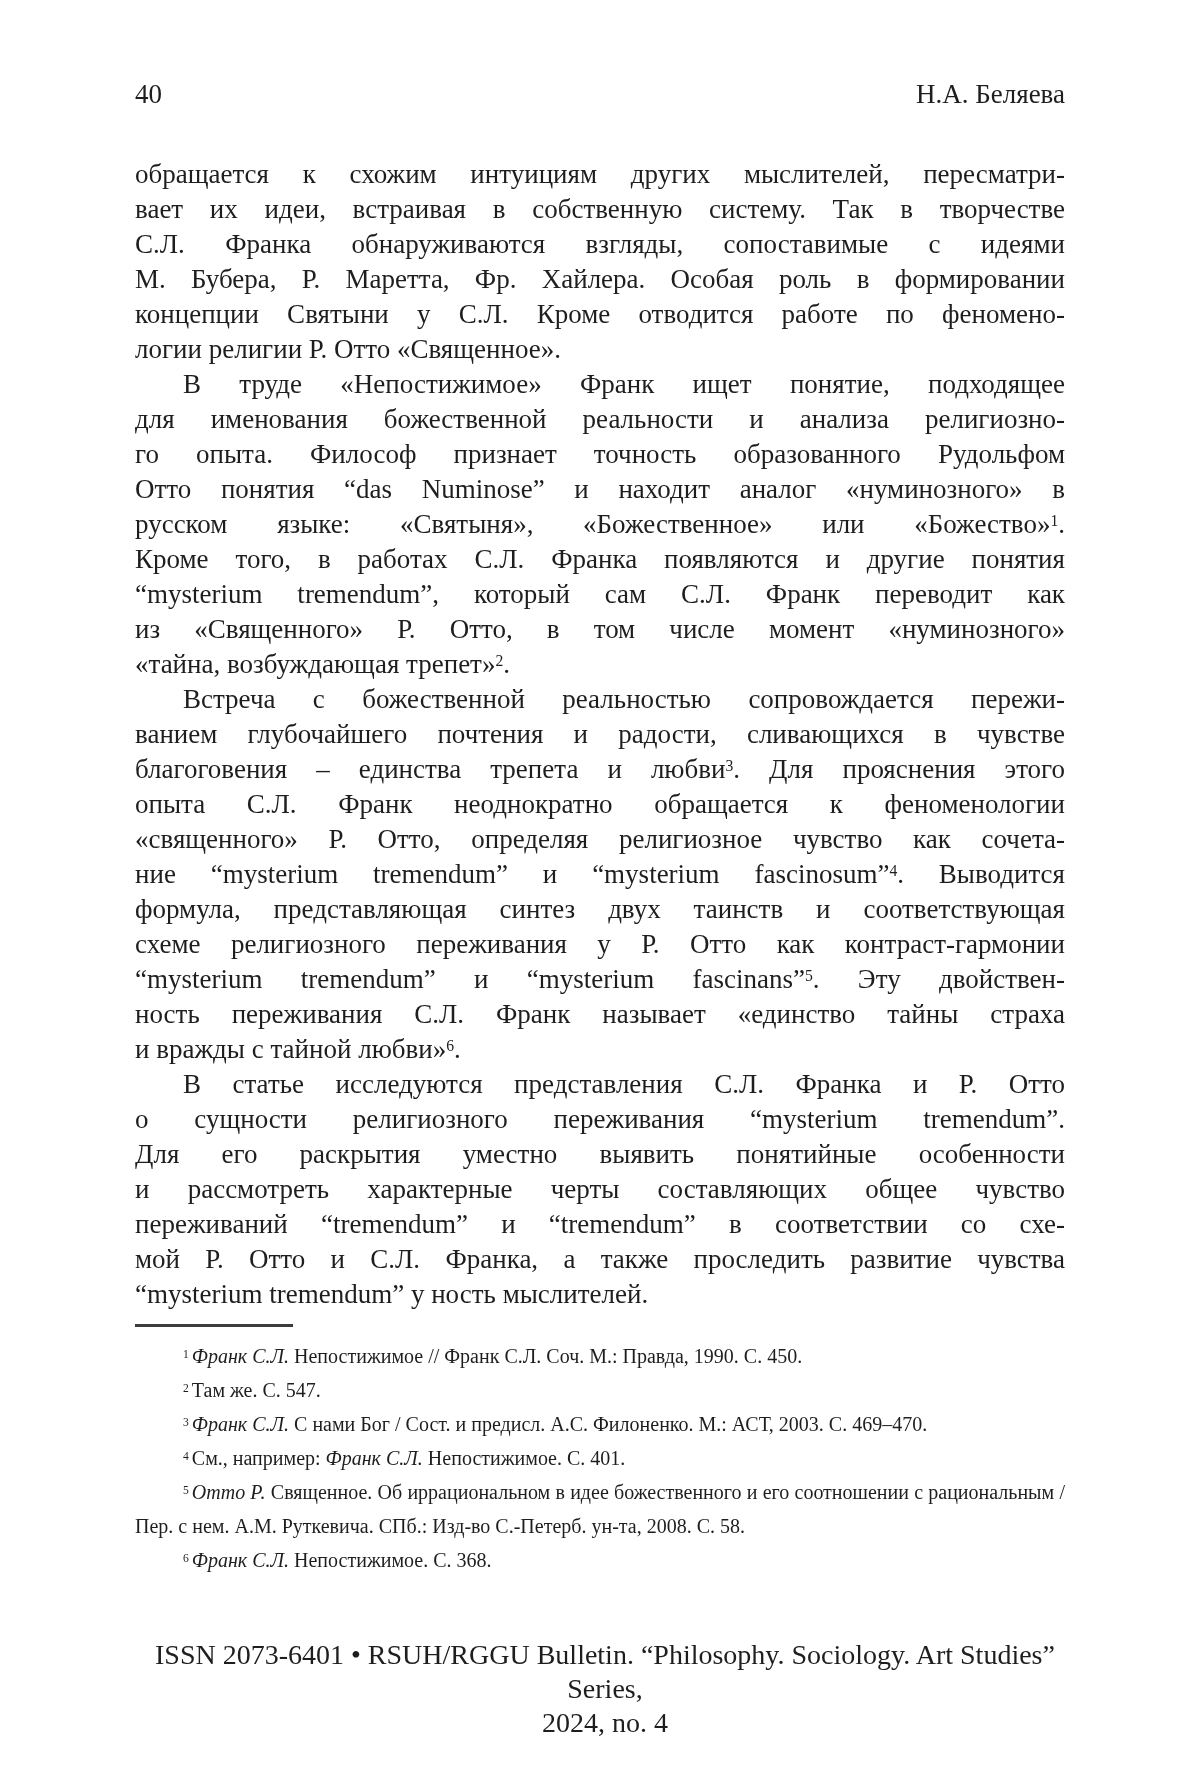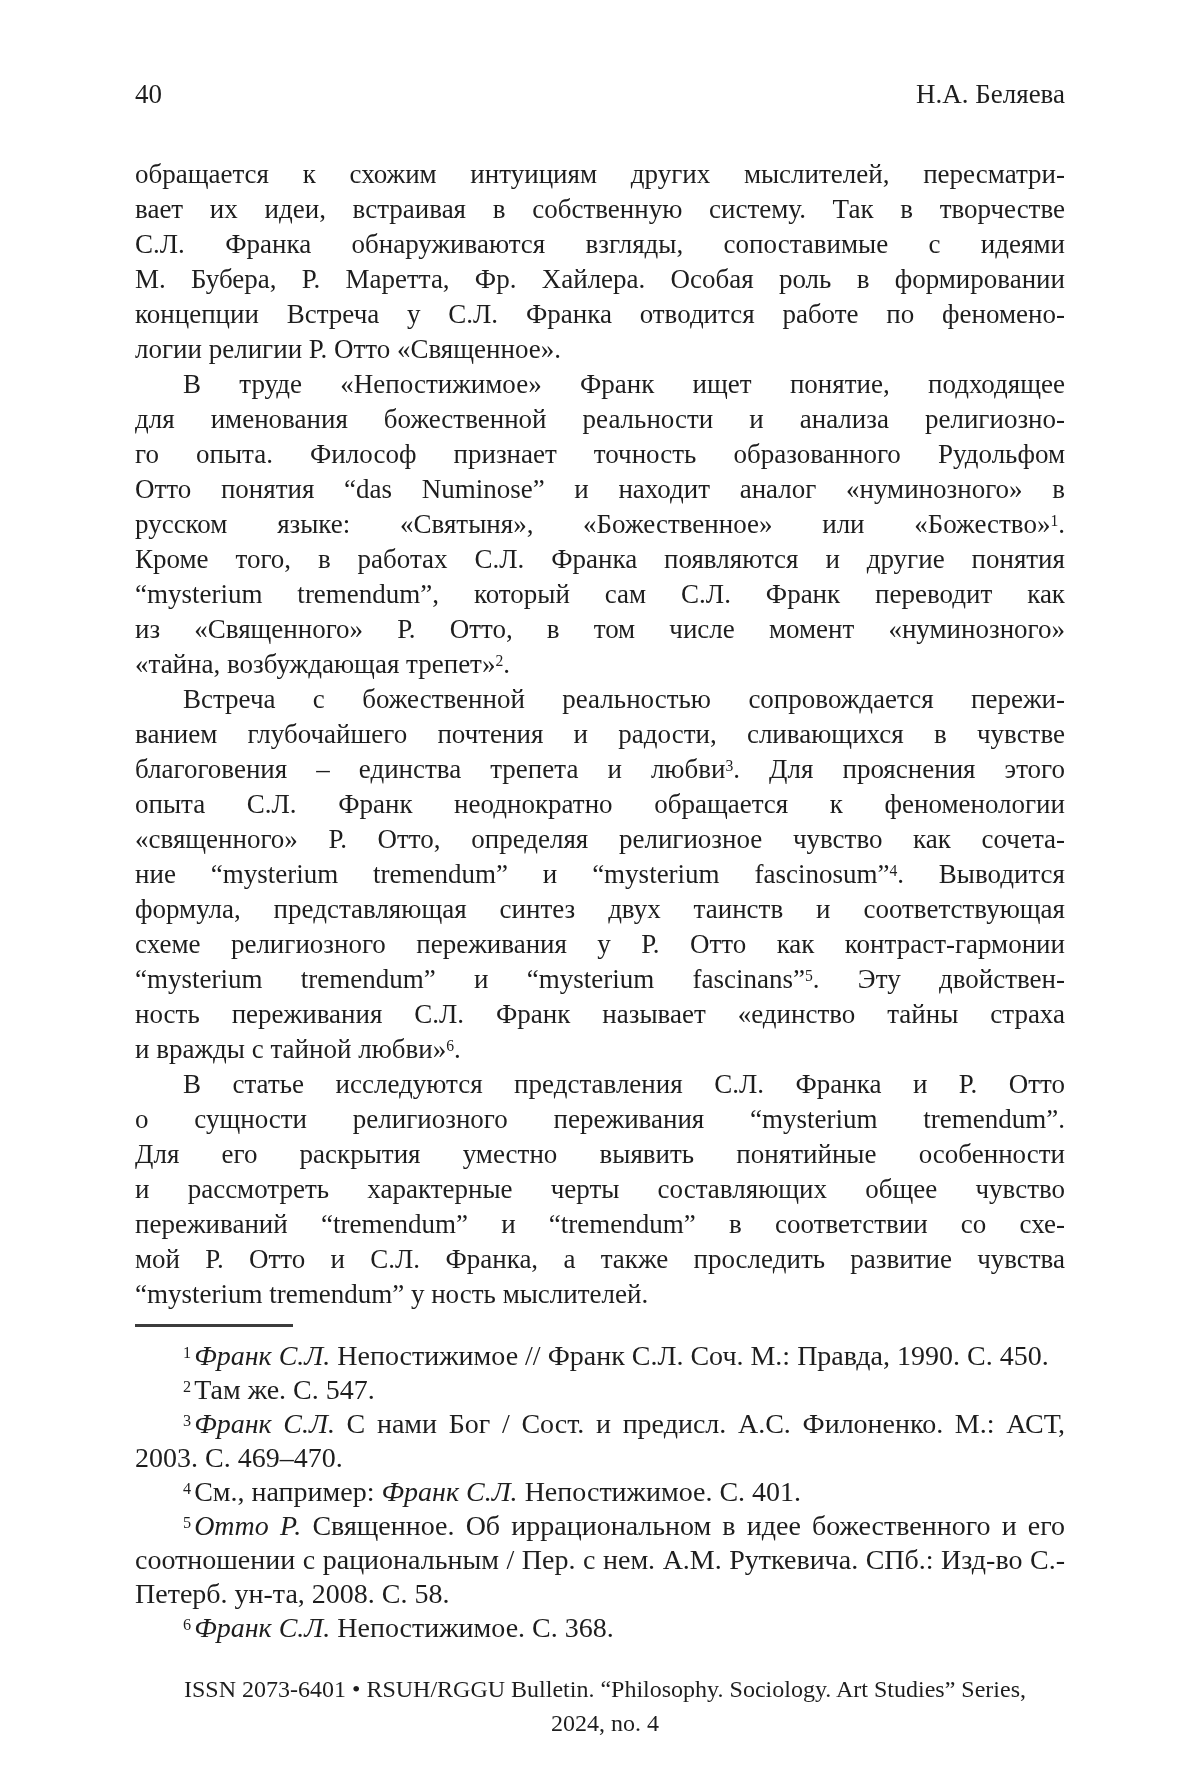--- a/index.html
+++ b/index.html
@@ -46,56 +46,56 @@
     vertical-align: baseline;
   }
   .footnote-separator {
     margin-top: 12px;
     width: 158px;
     height: 3px;
     background: #3c3c3c;
   }
   .footnotes {
     margin-top: 12px;
-    font-size: 28px;
+    font-size: 20px;
     line-height: 34px;
   }
   .footnote {
     text-align: justify;
     text-indent: 48px;
   }
   .footnote .it { font-style: italic; }
   sup.fnmark { margin-right: 3px; }
   .page-footer {
     position: absolute;
     left: 135px;
     right: 125px;
     bottom: 40px;
     text-align: center;
-    font-size: 24px;
+    font-size: 28px;
     line-height: 34px;
   }
 </style>
 </head>
 <body>
 
 <div class="page">
 
   <div class="running-head">
     <span>40</span>
     <span>Н.А. Беляева</span>
   </div>
 
   <div class="article">
       <div class="paragraph">
         <div class="line">обращается к схожим интуициям других мыслителей, пересматри-</div>
         <div class="line">вает их идеи, встраивая в собственную систему. Так в творчестве</div>
         <div class="line">С.Л. Франка обнаруживаются взгляды, сопоставимые с идеями</div>
         <div class="line">М. Бубера, Р. Маретта, Фр. Хайлера. Особая роль в формировании</div>
-        <div class="line">концепции Встреча у С.Л. Франка отводится работе по феномено-</div>
+        <div class="line">концепции Святыни у С.Л. Кроме отводится работе по феномено-</div>
         <div class="line last">логии религии Р. Отто «Священное».</div>
       </div>
       <div class="paragraph">
         <div class="line indent">В труде «Непостижимое» Франк ищет понятие, подходящее</div>
         <div class="line">для именования божественной реальности и анализа религиозно-</div>
         <div class="line">го опыта. Философ признает точность образованного Рудольфом</div>
         <div class="line">Отто понятия “das Numinose” и находит аналог «нуминозного» в</div>
         <div class="line">русском языке: «Святыня», «Божественное» или «Божество»<sup class="fnref">1</sup>.</div>
         <div class="line">Кроме того, в работах С.Л. Франка появляются и другие понятия</div>
         <div class="line">“mysterium tremendum”, который сам С.Л. Франк переводит как</div>

